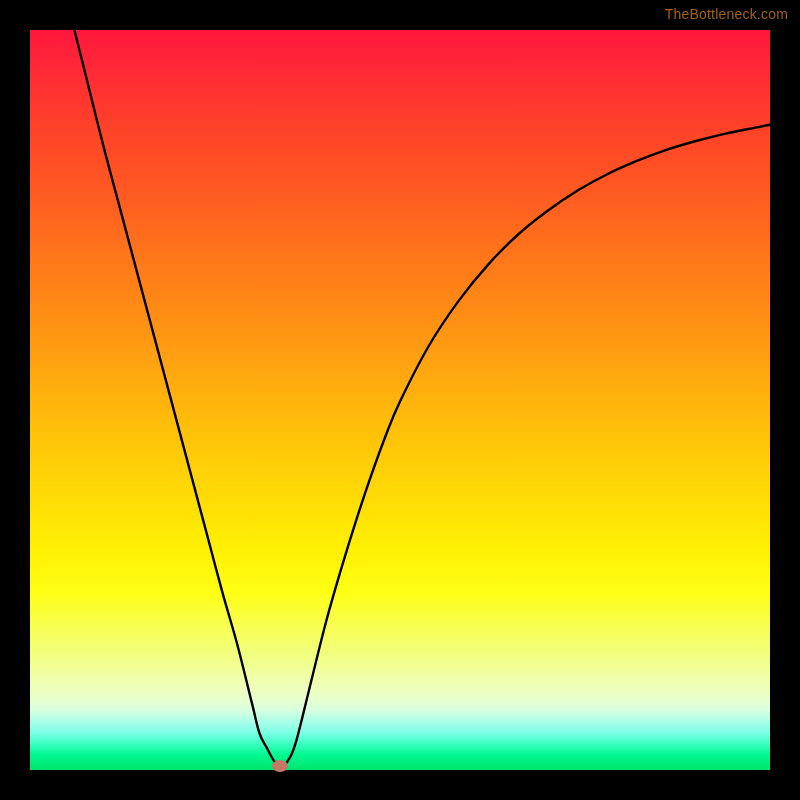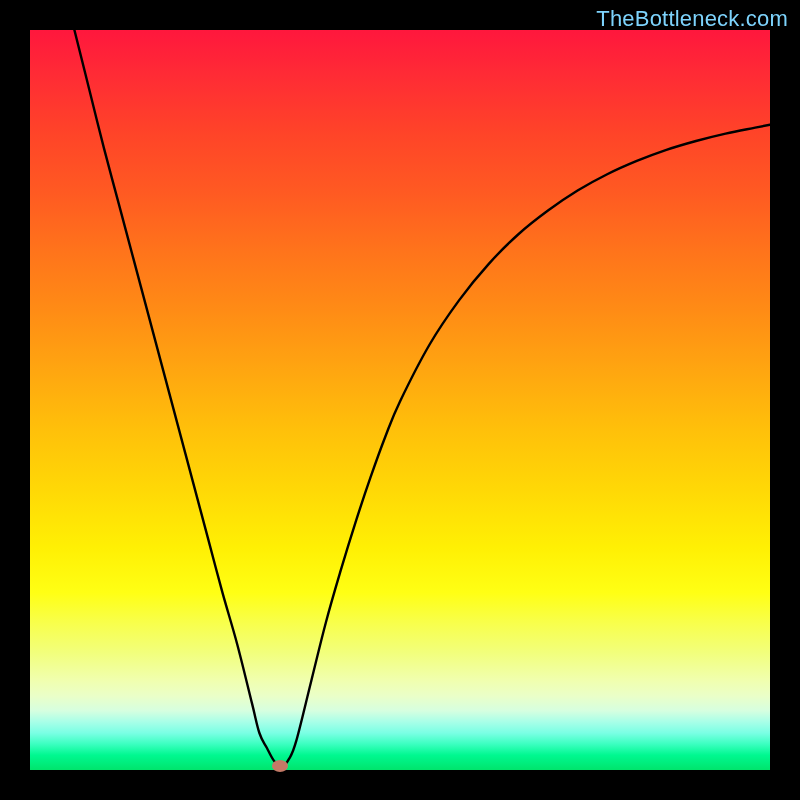--- a/index.html
+++ b/index.html
@@ -8,22 +8,22 @@
     height: 800px;
     background: #000;
     position: relative;
     overflow: hidden;
     font-family: Arial, Helvetica, sans-serif;
   }
   .watermark {
     position: absolute;
     top: 6px;
     right: 12px;
-    color: #7dd3fc;
-    font-size: 22px;
+    color: #a16207;
+    font-size: 14px;
     font-weight: 500;
     z-index: 10;
     letter-spacing: 0.2px;
   }
   .plot-frame {
     position: absolute;
     left: 30px;
     top: 30px;
     width: 740px;
     height: 740px;

